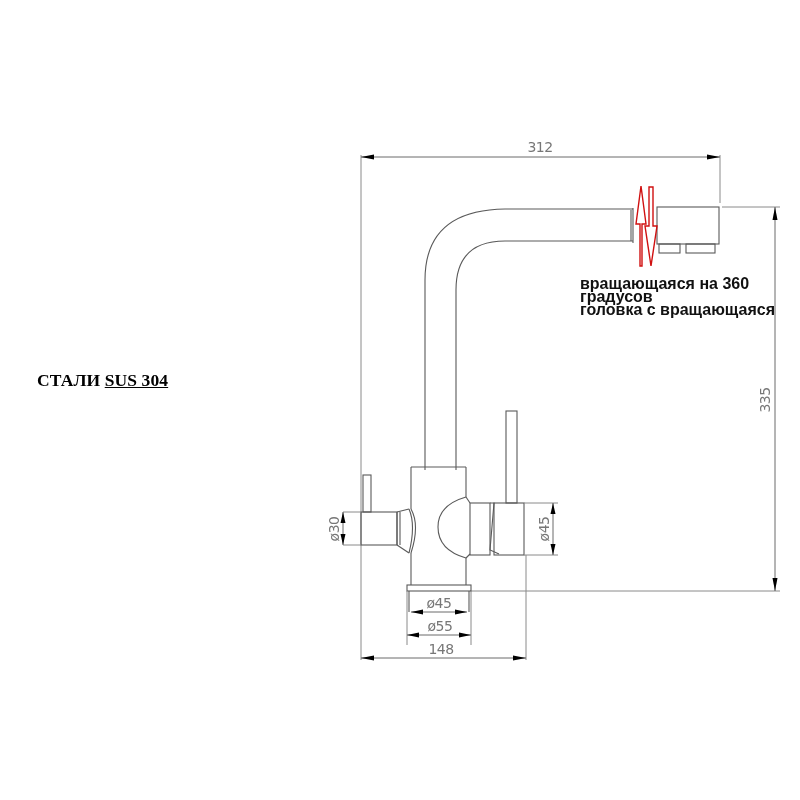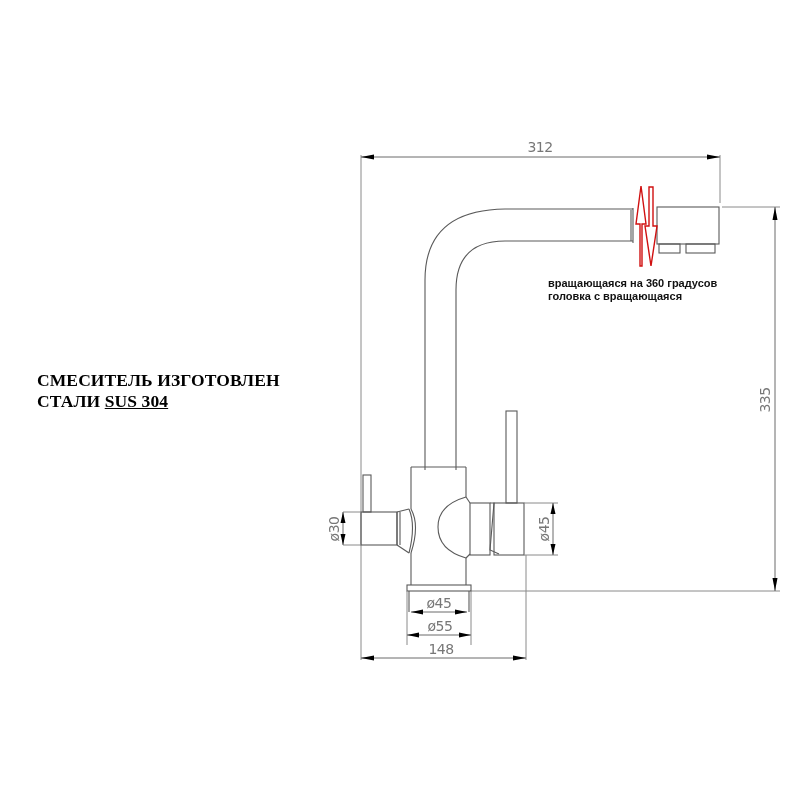--- a/index.html
+++ b/index.html
@@ -11,30 +11,29 @@
   }
   .note u { text-decoration: underline; text-align: right; }
   svg { position: absolute; left: 0; top: 0; }
   .ln { stroke: #5a5a5a; stroke-width: 1.1; fill: none; }
   .dim { stroke: #6a6a6a; stroke-width: 1; fill: none; }
   .ext { stroke: #8a8a8a; stroke-width: 1; fill: none; }
   .arrow { fill: #000; }
   .dimtxt { font-family: "DejaVu Sans", sans-serif; font-size: 14px; fill: #777; font-weight: normal; letter-spacing: -0.5px; }
   .red { stroke: #d01010; stroke-width: 1.4; fill: none; }
   .caption {
-    position: absolute; left: 548px; top: 277px;
-    font-family: "Liberation Sans", sans-serif; font-weight: bold; font-size: 11px;
+    position: absolute; left: 580px; top: 277px;
+    font-family: "Liberation Sans", sans-serif; font-weight: bold; font-size: 16px;
     line-height: 13px; color: #111;
   }
 </style>
 </head>
 <body>
 
 <div class="note">
-  <div>СМЕСИТЕЛЬ ИЗГОТОВЛЕН</div>
   <div><span>СТАЛИ </span><u>SUS 304</u></div>
 </div>
 
 <div class="caption">
   <div>вращающаяся на 360 градусов</div>
   <div>головка с вращающаяся</div>
 </div>
 
 <svg width="800" height="800" viewBox="0 0 800 800">
 

